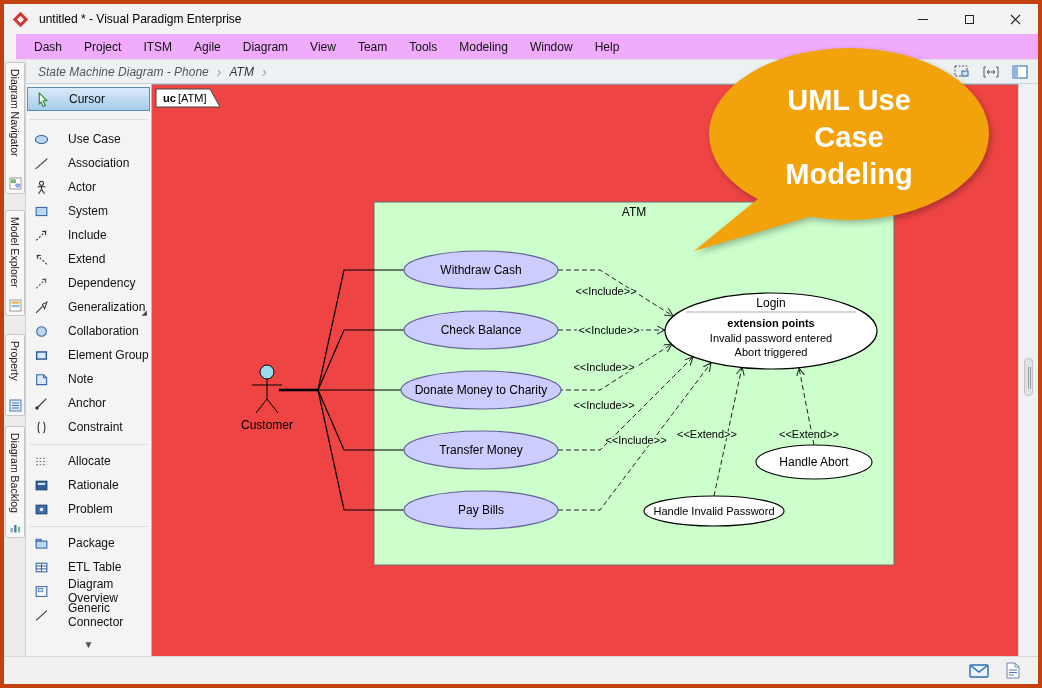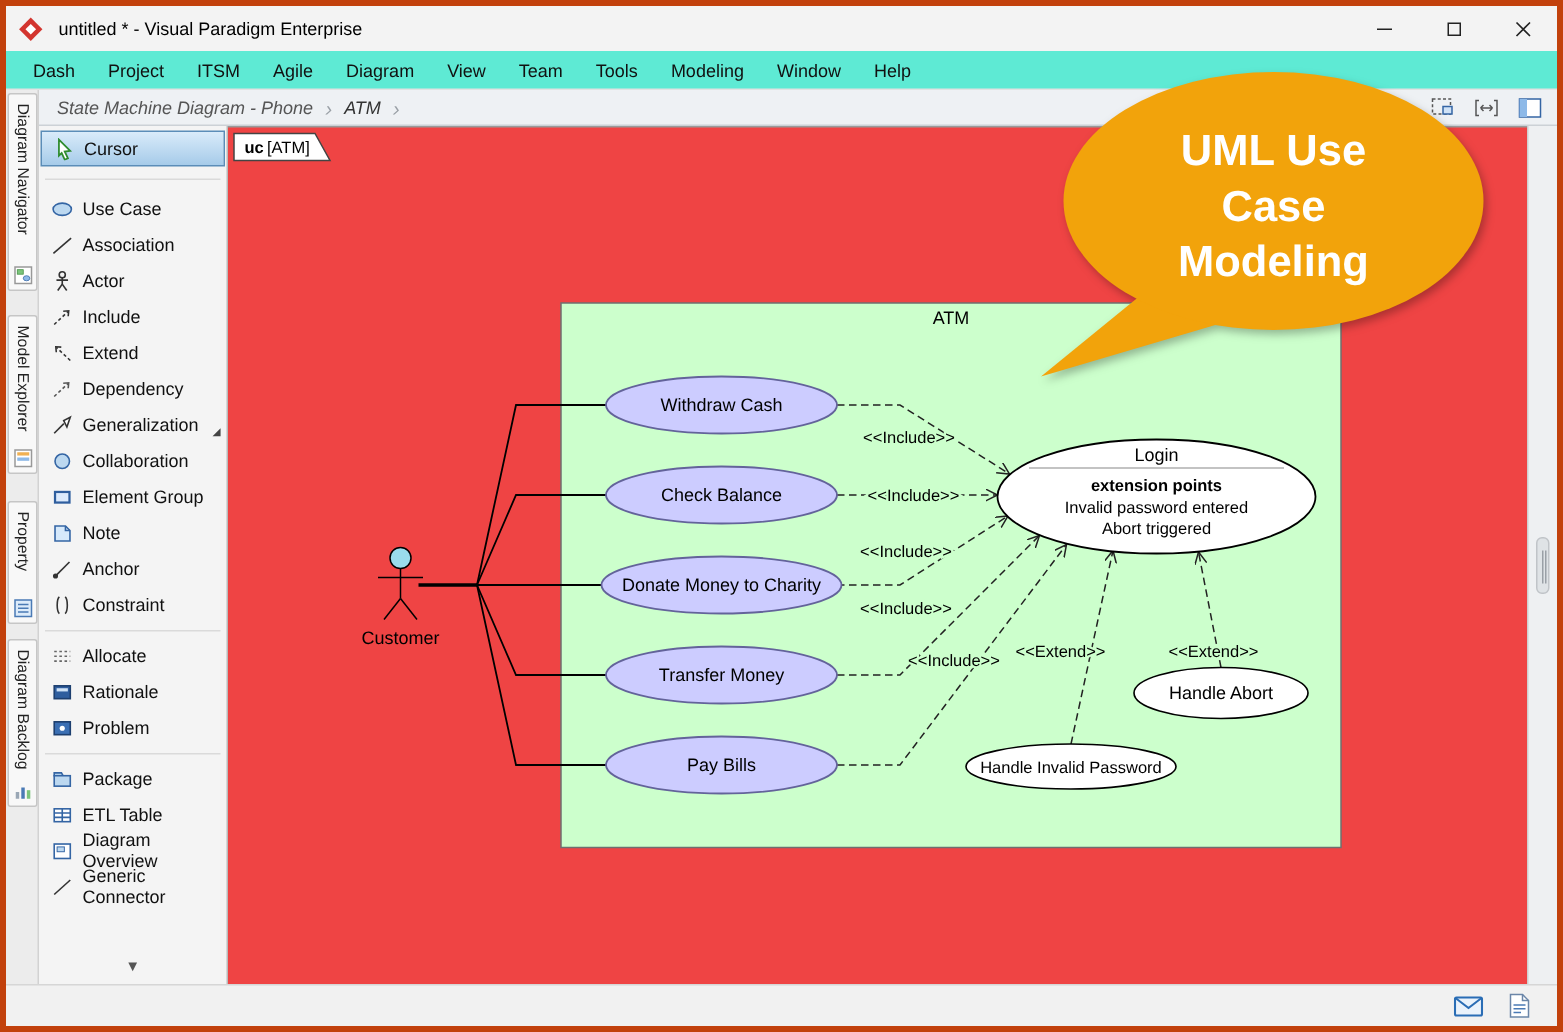--- a/index.html
+++ b/index.html
@@ -12,41 +12,41 @@
   .titlebar { position:absolute; top:0; left:0; right:0; height:30px; background:#f3f3f3; display:flex; align-items:center; padding-left:11px; }
   .logo { width:11px; height:11px; background:#d3352f; transform:rotate(45deg); position:relative; flex:none; }
   .logo span { position:absolute; left:3px; top:3px; width:5px; height:5px; background:#fff; display:block; }
   .title-text { margin-left:13px; font-size:12px; color:#000; }
   .win-controls { position:absolute; right:0; top:0; height:30px; display:flex; }
   .win-btn { width:46px; height:30px; display:flex; align-items:center; justify-content:center; background:transparent; border:none; cursor:default; }
   .ic-min { width:10px; height:1px; background:#222; display:block; }
   .ic-max { width:9px; height:9px; border:1px solid #222; display:block; }
 
   
-  .menubar { position:absolute; top:30px; left:0; right:0; height:26px; background:#5eead4; display:flex; align-items:center; padding-left:7px; border-bottom:1px solid #e2e2e2; }
+  .menubar { position:absolute; top:30px; left:12px; right:0; height:26px; background:#f0abfc; display:flex; align-items:center; padding-left:7px; border-bottom:1px solid #e2e2e2; }
   .menu-item { font-size:12px; color:#111; padding:4px 11px; }
 
   
   .crumbbar { position:absolute; top:56px; left:22px; right:0; height:24px; background:#eef1f4; border-bottom:1px solid #ccd1d6; display:flex; align-items:center; padding-left:12px;font-style:italic; }
   .crumb { font-size:12px; color:#555; }
   .crumb.current { color:#333; }
   .crumb-sep { color:#9aa0a6; margin:0 8px; font-size:14px; line-height:1; }
   .crumb-tools { position:absolute; right:6px; top:2px; display:flex; gap:5px; }
   .tool-btn { width:24px; height:20px; display:flex; align-items:center; justify-content:center; background:transparent; border:none; }
 
   
   .side-strip { position:absolute; left:0; top:56px; bottom:28px; width:22px; background:#ececec; border-right:1px solid #d2d2d2; }
   .side-tab { position:absolute; left:1px; width:20px; background:#f8f8f8; border:1px solid #c6c6c6; border-radius:2px; display:flex; flex-direction:column; align-items:center; justify-content:space-between; padding:6px 0 3px; }
   .side-tab .vtext { writing-mode:vertical-rl; font-size:10.5px; color:#222; white-space:nowrap; }
   .side-tab .sicon { width:13px; height:13px; flex:none; margin-top:4px; }
 
   
   .palette { position:absolute; left:22px; top:80px; bottom:28px; width:126px; background:#f4f4f4; border-right:1px solid #b9b9b9; padding-top:3px; }
   .palette ul { list-style:none; }
-  .pal-item { height:24px; display:flex; align-items:center; padding-left:7px; gap:6px; font-size:12px; color:#111; position:relative; margin:0 1px; }
+  .pal-item { height:24px; display:flex; align-items:center; padding-left:7px; gap:19px; font-size:12px; color:#111; position:relative; margin:0 1px; }
   .pal-item.selected { background:linear-gradient(#d9ebfa,#a6cbe9); border:1px solid #5b8db8; }
   .pal-sep { height:10px; position:relative; }
   .pal-sep.big { height:16px; }
   .pal-sep::after { content:""; position:absolute; left:4px; right:4px; top:50%; border-top:1px solid #dadada; }
   .pi { width:15px; height:15px; flex:none; display:flex; }
   .pi svg { width:100%; height:100%; }
   .flyout { position:absolute; right:3px; bottom:3px; font-size:7px; color:#444; line-height:1; }
   .pal-more { position:absolute; bottom:6px; left:0; right:0; text-align:center; font-size:10px; color:#555; }
 
   
@@ -211,20 +211,28 @@
         <span class="pi">
             <svg viewBox="0 0 14 14">
               <circle cx="7" cy="3" r="1.9" fill="none" stroke="#333"></circle>
               <line x1="7" y1="4.9" x2="7" y2="8.8" stroke="#333"></line>
               <line x1="3.4" y1="6.3" x2="10.6" y2="6.3" stroke="#333"></line>
               <line x1="7" y1="8.8" x2="4.2" y2="12.8" stroke="#333"></line>
               <line x1="7" y1="8.8" x2="9.8" y2="12.8" stroke="#333"></line>
             </svg>
           </span>
         <span>Actor</span>
+      </li>
+      <li class="pal-item">
+        <span class="pi">
+            <svg viewBox="0 0 14 14">
+              <rect x="2" y="3.2" width="10" height="7.6" fill="#bcd8f0" stroke="#3465a4"></rect>
+            </svg>
+          </span>
+        <span>System</span>
       </li>
       <li class="pal-item">
         <span class="pi">
             <svg viewBox="0 0 14 14">
               <path d="M2,11.5 L10.5,3.5" stroke="#333" stroke-dasharray="2 1.6" fill="none"></path>
               <path d="M7.6,3.3 L11,3 L10.7,6.4" stroke="#333" fill="none"></path>
             </svg>
           </span>
         <span>Include</span>
       </li>

